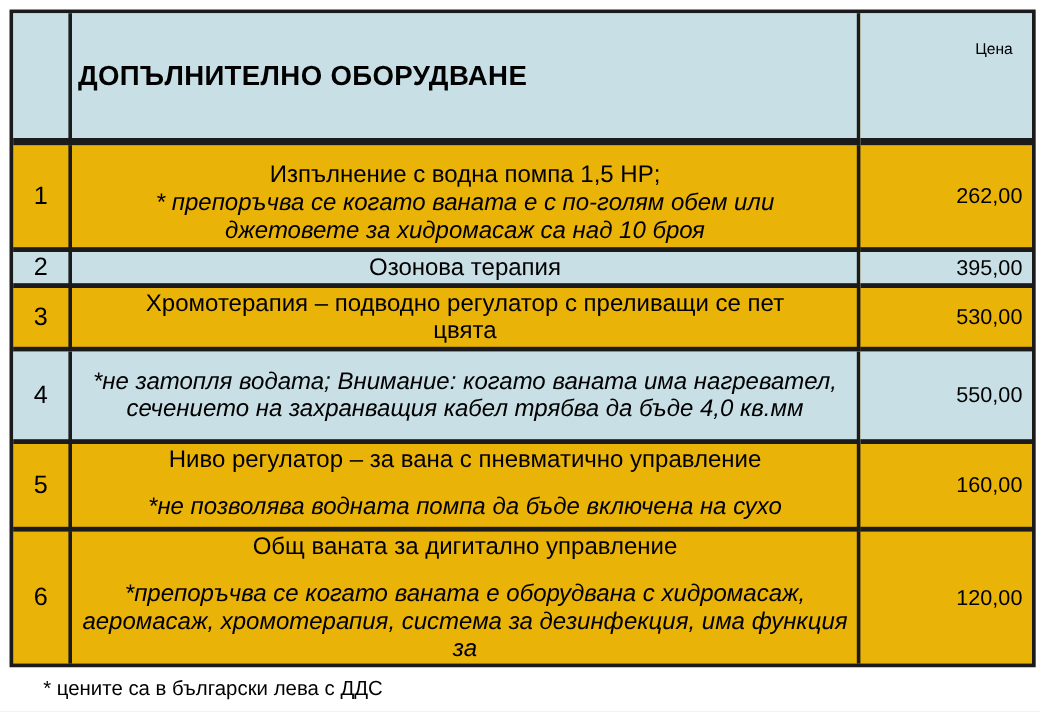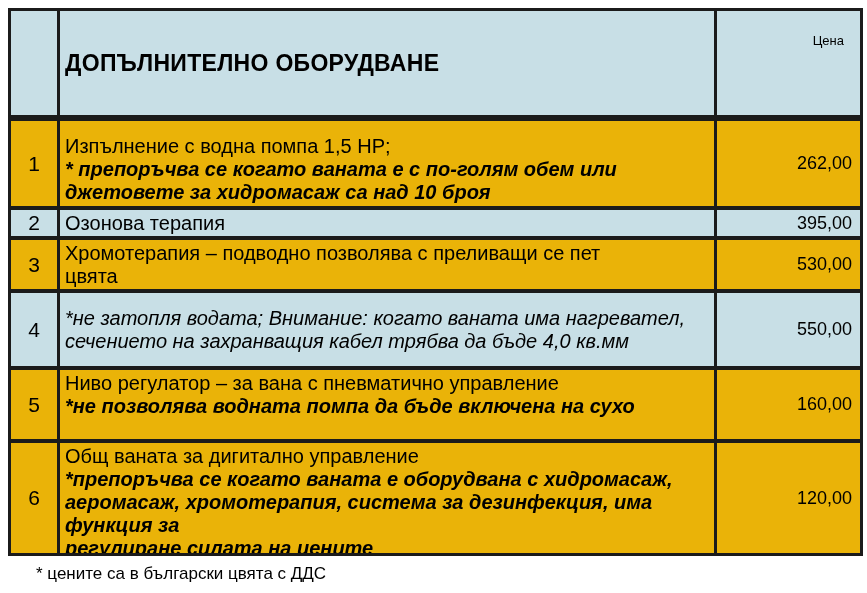--- a/index.html
+++ b/index.html
@@ -38,25 +38,26 @@
   .hl { background: #c8dfe6; }
   .num {
     align-items: center;
     font-size: 21px;
   }
   .desc {
     padding-left: 5px;
     padding-right: 4px;
     font-size: 20px;
     line-height: 23px;
+    text-align: center;
   }
   .desc .main { white-space: pre-line; }
   .desc .note { white-space: pre-line; font-style: italic; }
-  .desc .note.b { font-weight: bold; }
-  .vtop { justify-content: flex-start; padding-top: 2px; }
+  .desc .note.b { font-weight: normal; }
+  .vtop { justify-content: flex-start; padding-top: 2px; gap: 16px; }
   .r1pad { padding-top: 12px; }
   .price {
     flex-direction: row;
     align-items: center;
     justify-content: flex-end;
     padding-right: 8px;
     font-size: 18px;
   }
   .header-title {
     padding-left: 5px;
@@ -96,21 +97,21 @@
   <div class="c lastcol price">262,00</div>
 
   <div class="c hl num">2</div>
   <div class="c hl desc">
     <span class="main">Озонова терапия</span>
   </div>
   <div class="c hl lastcol price">395,00</div>
 
   <div class="c num">3</div>
   <div class="c desc">
-    <span class="main">Хромотерапия – подводно позволява с преливащи се пет
+    <span class="main">Хромотерапия – подводно регулатор с преливащи се пет
 цвята</span>
   </div>
   <div class="c lastcol price">530,00</div>
 
   <div class="c hl num">4</div>
   <div class="c hl desc">
     <span class="note">*не затопля водата; Внимание: когато ваната има нагревател,
 сечението на захранващия кабел трябва да бъде 4,0 кв.мм</span>
   </div>
   <div class="c hl lastcol price">550,00</div>
@@ -126,13 +127,13 @@
   <div class="c brow desc vtop">
     <span class="main">Общ ваната за дигитално управление</span>
     <span class="note b">*препоръчва се когато ваната е оборудвана с хидромасаж,
 аеромасаж, хромотерапия, система за дезинфекция, има функция за
 регулиране силата на цените</span>
   </div>
   <div class="c brow lastcol price">120,00</div>
 
 </div>
 
-<div class="footnote">* цените са в български цвята с  ДДС</div>
+<div class="footnote">* цените са в български лева с  ДДС</div>
 
 </body></html>

